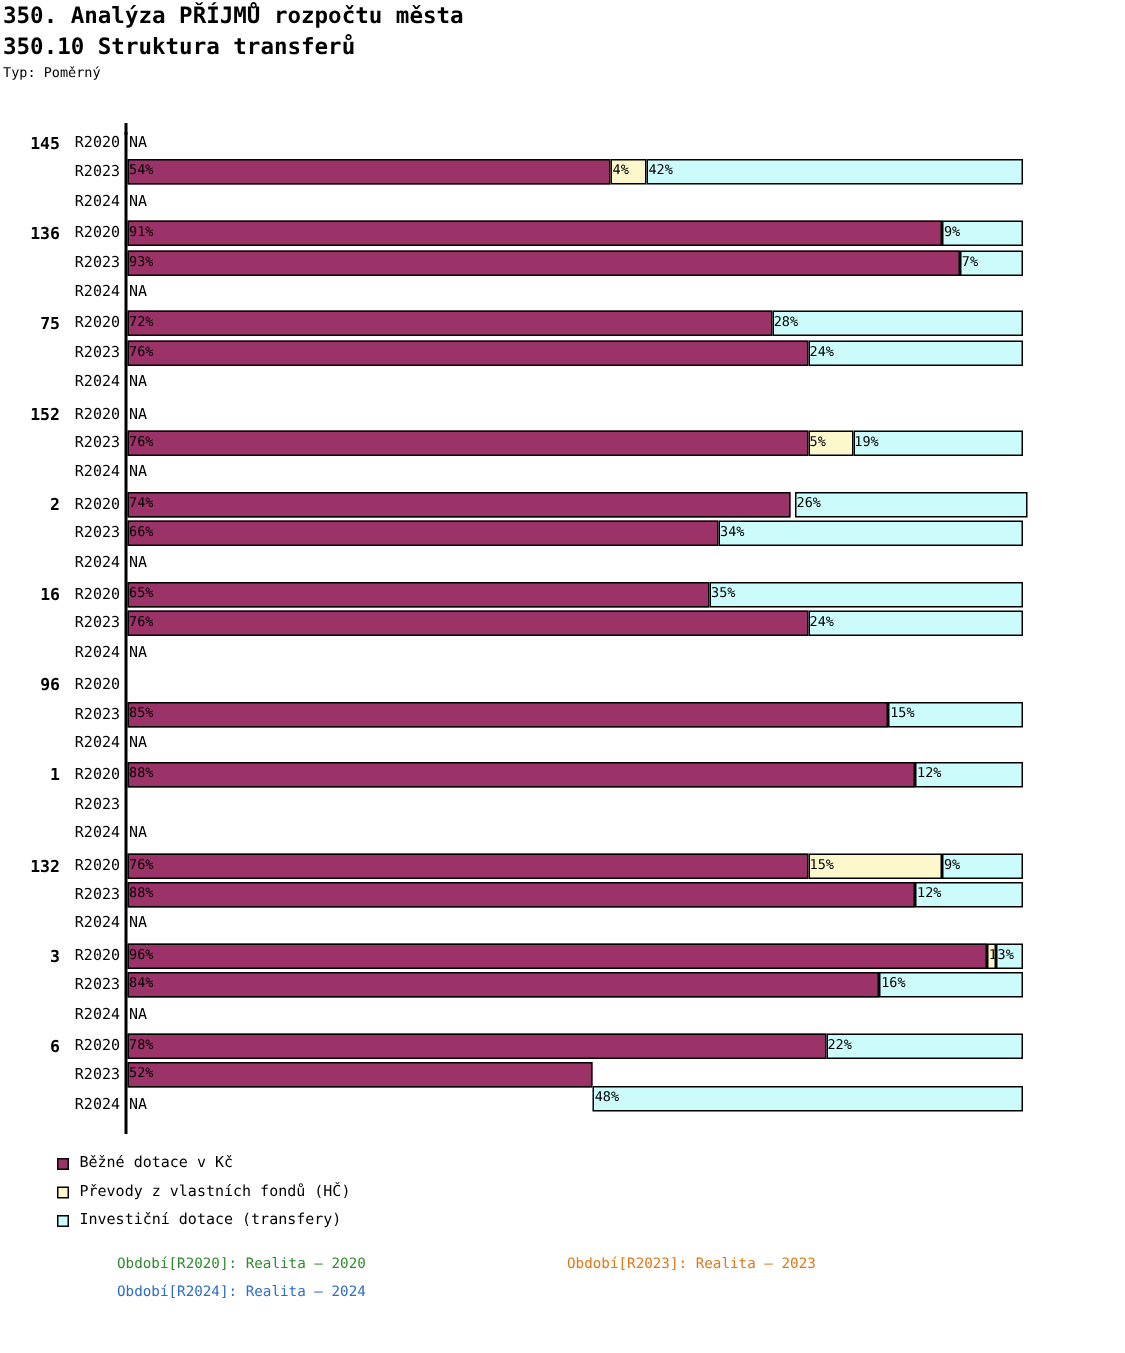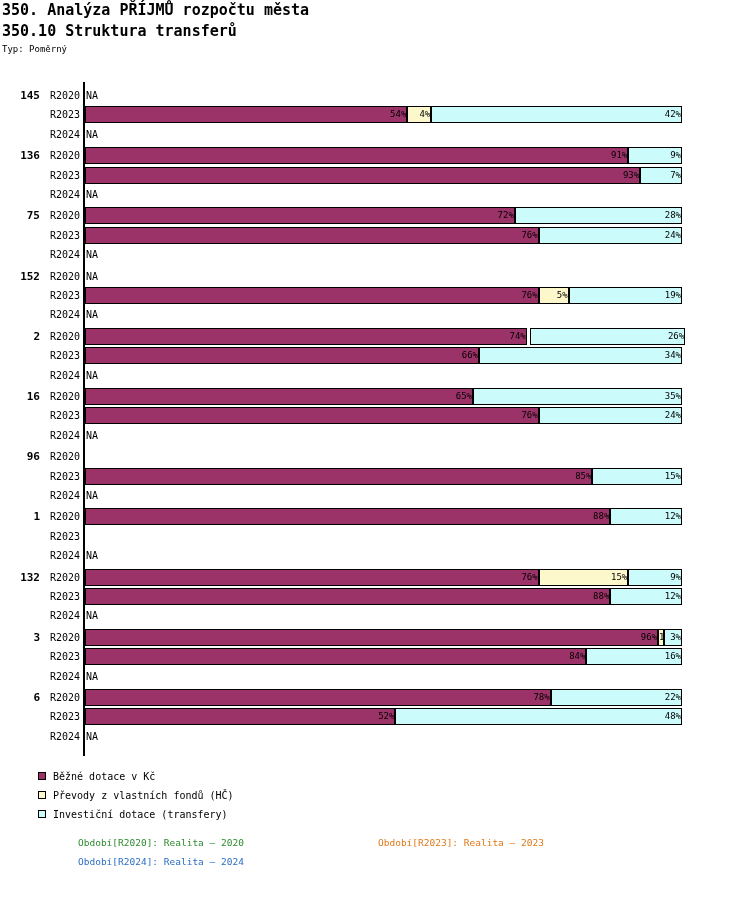--- a/index.html
+++ b/index.html
@@ -18,21 +18,21 @@
   .axis-line{position:absolute;left:83px;top:2px;width:2px;height:668px;background:#000;}
   .axis-tick{position:absolute;left:83px;top:-4px;width:2px;height:8px;background:#000;}
 
   .grow{position:absolute;left:0;width:750px;height:19px;}
   .glabel{position:absolute;left:0;width:40px;text-align:right;font-size:11px;font-weight:bold;line-height:19px;}
   .rlabel{position:absolute;left:44px;width:36px;text-align:right;font-size:10px;line-height:19px;white-space:nowrap;}
   .barwrap{position:absolute;left:85px;top:1px;height:17px;width:597px;}
   .na{position:absolute;left:86px;top:0px;font-size:10px;line-height:19px;}
 
   .bar{position:absolute;top:0;height:17px;box-sizing:border-box;border:1px solid #000;
-       font-size:9px;line-height:15px;text-align:right;overflow:hidden;white-space:nowrap;}
+       font-size:9px;line-height:15px;text-align:left;overflow:hidden;white-space:nowrap;}
   .seg-a{background:#9c3368;}
   .seg-b{background:#fcf8cc;}
   .seg-c{background:#ccfbfb;}
 
   
   #legend{position:absolute;left:38px;top:770px;}
   .lrow{position:relative;height:19px;font-size:10px;white-space:nowrap;}
   .swatch{display:inline-block;width:8px;height:8px;border:1px solid #000;box-sizing:border-box;vertical-align:middle;margin-right:7px;}
   .lrow span.txt{vertical-align:middle;}
 
@@ -241,21 +241,21 @@
         <div class="rlabel">R2020</div>
         <div class="barwrap">
           <div class="bar seg-a" style="left: 0px; width: 465.66px;">78%</div>
           <div class="bar seg-c" style="left: 465.66px; width: 131.34px;">22%</div>
         </div>
       </div>
       <div class="grow" style="top: 621.4px;">
         <div class="rlabel">R2023</div>
         <div class="barwrap">
           <div class="bar seg-a" style="left: 0px; width: 310.44px;">52%</div>
-          <div class="bar seg-c" style="left: 310.44px; width: 286.56px;">48%</div>
+          <div class="bar seg-c" style="left: 310.44px; width: 286.56px; margin-top: 16px;">48%</div>
         </div>
       </div>
       <div class="grow" style="top: 640.8px;">
         <div class="rlabel">R2024</div>
         <div class="na">NA</div>
       </div>
     </div>
 </div>
 
 <div id="legend">

